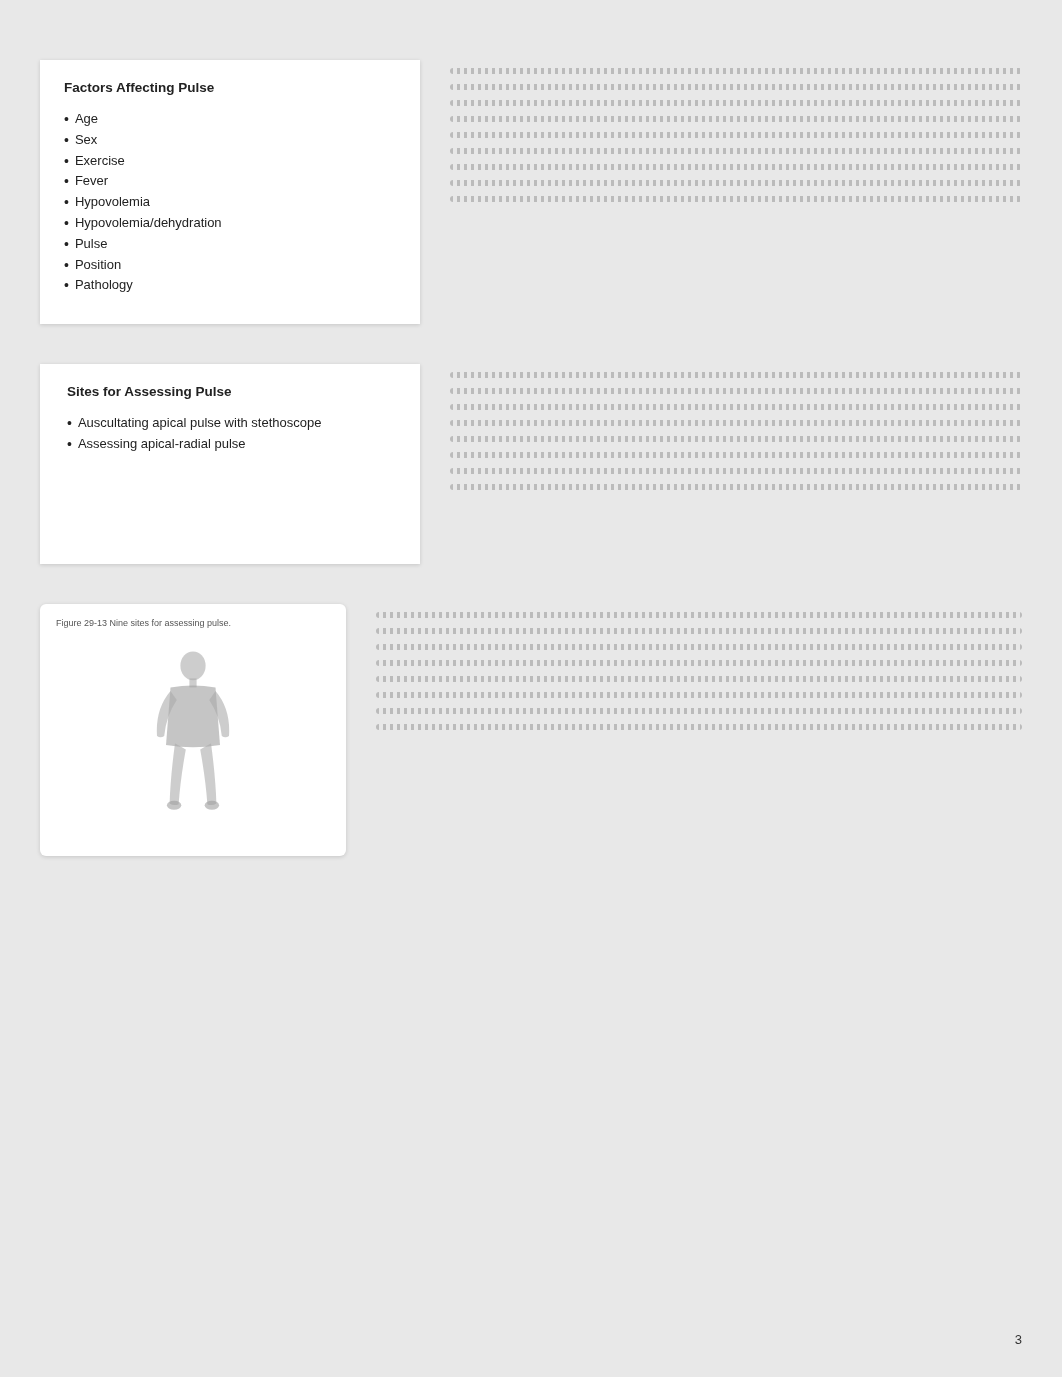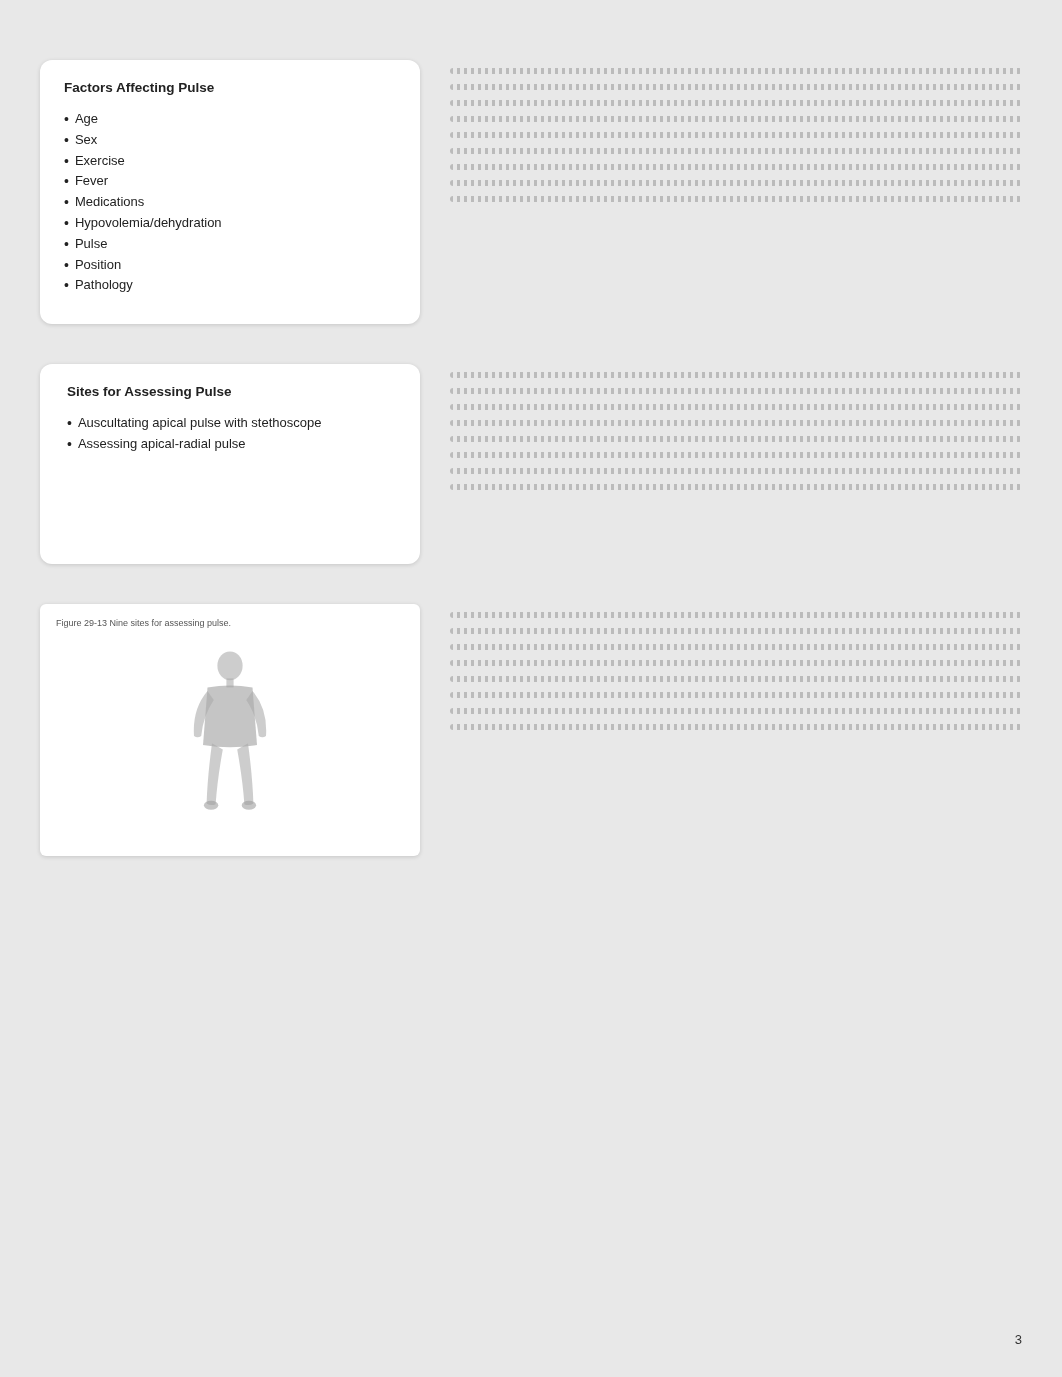--- a/index.html
+++ b/index.html
@@ -29,21 +29,21 @@
     .content-area {
       display: flex;
       gap: 30px;
       margin-bottom: 40px;
     }
 
     .left-card {
       width: 380px;
       flex-shrink: 0;
       background: #fff;
-      border-radius: 12px;
+      border-radius: 0;
       box-shadow: 0 1px 4px rgba(0,0,0,0.15);
       padding: 20px 24px 28px 24px;
     }
 
     .card-title {
       font-weight: bold;
       font-size: 13.5px;
       margin-bottom: 14px;
     }
 
@@ -91,21 +91,21 @@
     .page-number {
       position: absolute;
       bottom: 30px;
       right: 40px;
       font-size: 13px;
       color: #333;
     }
 
     
     .figure-card {
-      width: 380px;
+      width: 306px;
       flex-shrink: 0;
       background: #fff;
       border-radius: 6px;
       box-shadow: 0 1px 4px rgba(0,0,0,0.15);
       padding: 14px 16px 20px 16px;
       min-height: 200px;
     }
 
     .figure-caption {
       font-size: 9px;
@@ -142,21 +142,21 @@
         <li>
             <span>Sex</span>
           </li>
         <li>
             <span>Exercise</span>
           </li>
         <li>
             <span>Fever</span>
           </li>
         <li>
-            <span>Medications</span>
+            <span>Hypovolemia</span>
           </li>
         <li>
             <span>Hypovolemia/dehydration</span>
           </li>
         <li>
             <span>Pulse</span>
           </li>
         <li>
             <span>Position</span>
           </li>

